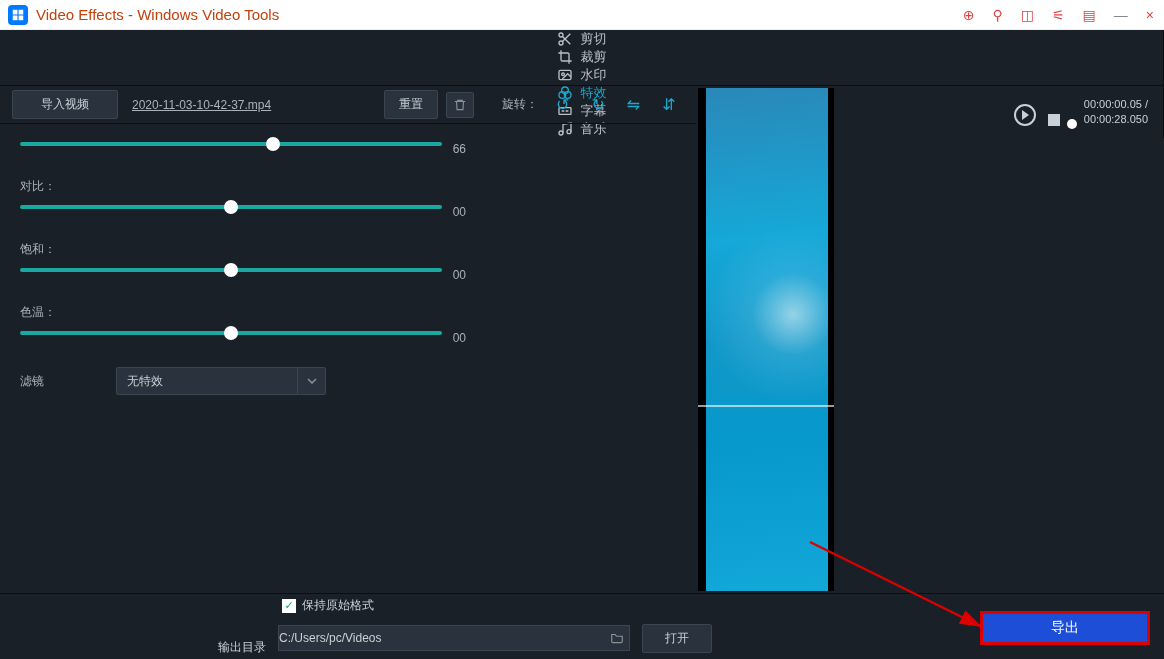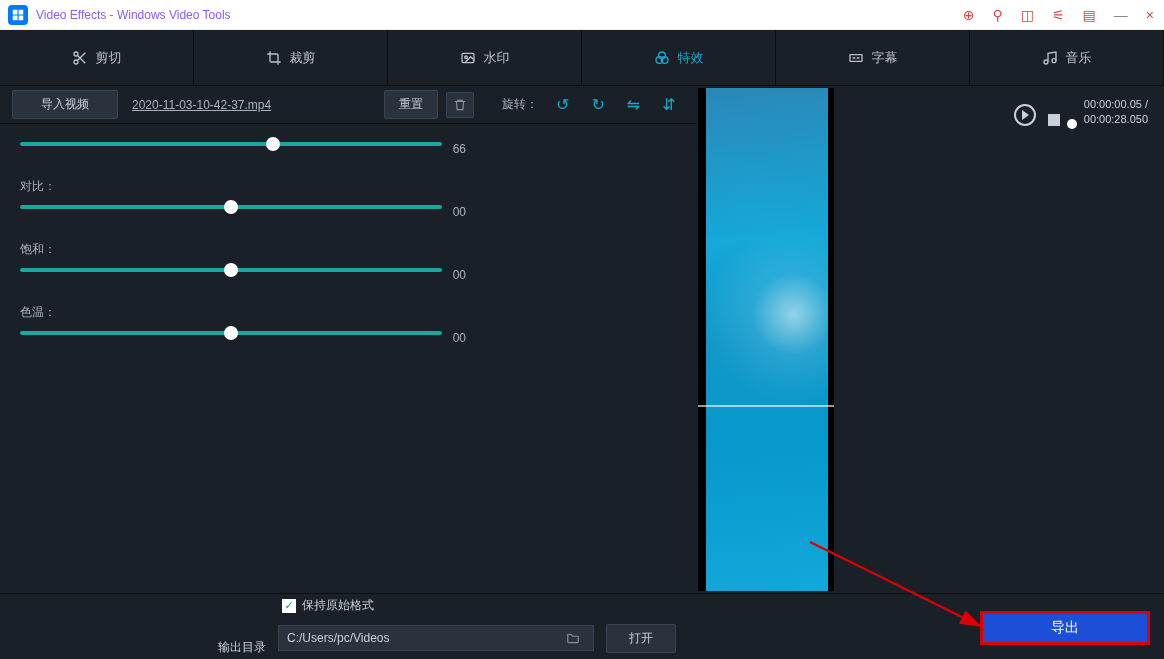--- a/index.html
+++ b/index.html
@@ -1,27 +1,27 @@
 <!DOCTYPE html>
 <html><head>
 <meta charset="utf-8">
 <style>
 * { margin: 0; padding: 0; box-sizing: border-box; font-family: "Microsoft YaHei", Arial, sans-serif; }
 body { width: 1164px; height: 659px; background: #fff; overflow: hidden; }
 
 .titlebar { height: 30px; background: #fff; display: flex; align-items: center; padding: 0 8px; border-bottom: 1px solid #eee; }
 .title-icon { width: 20px; height: 20px; background: #007aff; border-radius: 4px; display: flex; align-items: center; justify-content: center; margin-right: 8px; }
 .title-icon svg { width: 14px; height: 14px; fill: #fff; }
-.title-text { font-size: 12px; color: #8b5cf6; flex: 1; }
+.title-text { font-size: 15px; color: #c2410c; flex: 1; }
 .title-controls { display: flex; gap: 14px; align-items: center; }
 .title-controls span { color: #d44; font-size: 14px; cursor: pointer; padding: 0 2px; }
 .title-controls .win { color: #888; font-size: 14px; }
 
 .app { height: 629px; background: #1a2028; color: #b8c0c8; display: flex; flex-direction: column; }
-.tabs { height: 56px; display: flex; border-bottom: 1px solid #0a0e12; }
+.tabs { height: 56px; display: flex; border-bottom: 1px solid #0a0e12; flex-direction: column; }
 .tab { flex: 1; display: flex; align-items: center; justify-content: center; gap: 8px; font-size: 13px; cursor: pointer; color: #b8c0c8; border-right: 1px solid #0a0e12; }
 .tab.active { color: #1aa8cc; }
 .tab svg { width: 16px; height: 16px; }
 
 .main { flex: 1; display: flex; }
 .left { width: 486px; display: flex; flex-direction: column; }
 .right { flex: 1; display: flex; flex-direction: row; }
 
 .file-row { height: 38px; display: flex; align-items: center; gap: 8px; padding: 0 12px; border-bottom: 1px solid #0a0e12; }
 .btn { background: #2a333d; color: #c8d0d8; border: 1px solid #3a4552; padding: 5px 14px; font-size: 12px; cursor: pointer; border-radius: 2px; }
@@ -62,21 +62,21 @@
 .stop-btn { width: 12px; height: 12px; background: #c8d0d8; cursor: pointer; }
 .progress { flex: 1; height: 4px; background: #1aa8cc; position: relative; cursor: pointer; border-radius: 2px; }
 .progress-thumb { position: absolute; left: 1%; width: 10px; height: 10px; background: #fff; border-radius: 50%; top: 50%; transform: translate(-50%, -50%); }
 .time { font-size: 11px; color: #c8d0d8; line-height: 1.3; }
 
 .footer { height: 66px; border-top: 1px solid #0a0e12; display: flex; flex-direction: column; justify-content: center; padding: 0 16px; gap: 6px; position: relative; }
 .footer-row { display: flex; align-items: center; gap: 12px; font-size: 12px; color: #c8d0d8; }
 .checkbox { display: flex; align-items: center; gap: 6px; cursor: pointer; margin-left: 266px; }
 .checkbox .box { width: 14px; height: 14px; background: #fff; display: flex; align-items: center; justify-content: center; font-size: 11px; color: #1a6; }
 .out-label { width: 76px; text-align: right; margin-left: 174px; margin-top: 19px; }
-.path-input { width: 316px; height: 26px; background: #2a333d; border: 1px solid #3a4552; display: flex; align-items: center; padding: 0 8px; font-size: 12px; color: #c8d0d8; }
+.path-input { width: 352px; height: 26px; background: #2a333d; border: 1px solid #3a4552; display: flex; align-items: center; padding: 0 0; font-size: 12px; color: #c8d0d8; }
 .path-input .txt { flex: 1; }
 .folder-icon { width: 24px; display:flex; justify-content:center; }
 .export-btn { position: absolute; right: 14px; bottom: 14px; width: 170px; height: 34px; background: #1d4ed8; border: 3px solid #d00; color: #fff; display: flex; align-items: center; justify-content: center; font-size: 14px; cursor: pointer; }
 .arrow { position: absolute; left: 790px; top: -58px; pointer-events: none; }
 .arrow svg { width: 300px; height: 110px; }
 </style>
 </head>
 <body>
 
 <div class="titlebar">
@@ -190,20 +190,31 @@
         <div class="slider-group">
           <div class="slider-label">色温：</div>
           <div class="slider-row">
             <div class="slider-track">
                 <div class="slider-thumb" style="left:50%"></div>
               </div>
             <div class="slider-val">00</div>
           </div>
         </div>
 
+        <div class="dropdown-row">
+          <div style="width:76px;font-size:12px;color:#aab2ba">滤镜</div>
+          <div class="dropdown">
+            <div class="dropdown-label">无特效</div>
+            <div class="dropdown-caret">
+              <svg width="10" height="6" viewBox="0 0 10 6">
+                  <path d="M1 1l4 4 4-4" fill="none" stroke="#889098" stroke-width="1.5"></path>
+                </svg>
+            </div>
+          </div>
+        </div>
       </div>
     </div>
 
     <div class="right">
       <div class="rotate-row">
         <span>旋转：</span>
         <span class="ricon">↺</span>
         <span class="ricon">↻</span>
         <span class="ricon">⇋</span>
         <span class="ricon">⇵</span>

